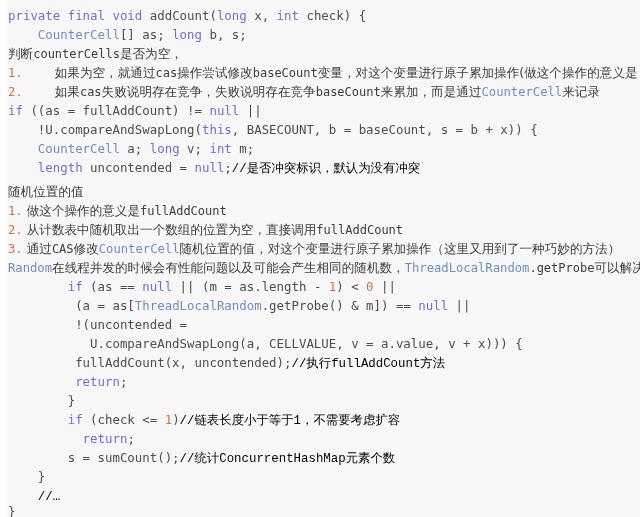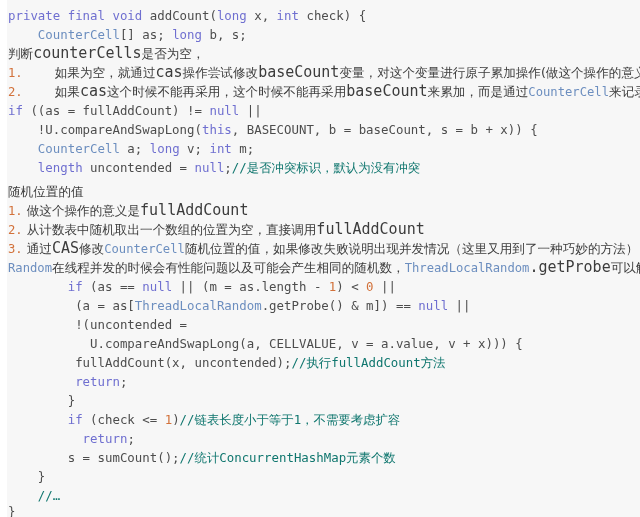--- a/index.html
+++ b/index.html
@@ -43,32 +43,32 @@
     white-space: pre;
     font-size: 12.4px;
     font-family: "DejaVu Sans Mono", "Liberation Mono", monospace;
     letter-spacing: 0px;
     color: #4a4a4a;
   }
   
   .kw   { color: #6f6fd0; }
   .typ  { color: #6c8ebf; }
   .num  { color: #d2713a; }
-  .cmt  { color: #0f766e; }
+  .cmt  { color: #000000; font-family: Liberation Mono, monospace; }
   .pln  { color: #4d4d4d; }
 
   
   .prose {
     font-family: "DejaVu Sans", "Liberation Sans", sans-serif;
     font-size: 12.6px;
     color: #3c3c3c;
   }
   .prose .mono {
     font-family: "DejaVu Sans Mono", "Liberation Mono", monospace;
-    font-size: 15px;
+    font-size: 12px;
   }
   .marker {
     color: #d2713a;
     font-family: "DejaVu Sans Mono", "Liberation Mono", monospace;
     font-size: 12.2px;
   }
   .ident-blue {
     color: #6c8ebf;
     font-family: "DejaVu Sans Mono", "Liberation Mono", monospace;
     font-size: 12.2px;
@@ -77,29 +77,29 @@
 </head>
 <body>
 
 <div id="page">
   <div class="gutter"></div>
   <div class="lines" id="lines">
       <div class="ln" style="top: 6px;"><span class="kw">private final void </span><span class="pln">addCount(</span><span class="kw">long</span><span class="pln"> x, </span><span class="kw">int</span><span class="pln"> check) {</span></div>
       <div class="ln" style="top: 25px;"><span class="pln">    </span><span class="typ">CounterCell</span><span class="pln">[] as; </span><span class="kw">long</span><span class="pln"> b, s;</span></div>
       <div class="ln prose" style="top: 44px;"><span class="prose">判断</span><span class="mono">counterCells</span><span class="prose">是否为空，</span></div>
       <div class="ln prose" style="top: 63px;"><span class="marker">1.</span><span style="white-space: pre;">        </span><span class="prose">如果为空，就通过</span><span class="mono">cas</span><span class="prose">操作尝试修改</span><span class="mono">baseCount</span><span class="prose">变量，对这个变量进行原子累加操作(做这个操作的意义是</span></div>
-      <div class="ln prose" style="top: 82px;"><span class="marker">2.</span><span style="white-space: pre;">        </span><span class="prose">如果</span><span class="mono">cas</span><span class="prose">这个时候不能再采用，这个时候不能再采用</span><span class="mono">baseCount</span><span class="prose">来累加，而是通过</span><span class="ident-blue">CounterCell</span><span class="prose">来记录</span></div>
+      <div class="ln prose" style="top: 82px;"><span class="marker">2.</span><span style="white-space: pre;">        </span><span class="prose">如果</span><span class="mono">cas</span><span class="prose">失败说明存在竞争，失败说明存在竞争</span><span class="mono">baseCount</span><span class="prose">来累加，而是通过</span><span class="ident-blue">CounterCell</span><span class="prose">来记录</span></div>
       <div class="ln" style="top: 101px;"><span class="kw">if</span><span class="pln"> ((as = fullAddCount) != </span><span class="kw">null</span><span class="pln"> ||</span></div>
       <div class="ln" style="top: 120px;"><span class="pln">    !U.compareAndSwapLong(</span><span class="kw">this</span><span class="pln">, BASECOUNT, b = baseCount, s = b + x)) {</span></div>
       <div class="ln" style="top: 139px;"><span class="pln">    </span><span class="typ">CounterCell</span><span class="pln"> a; </span><span class="kw">long</span><span class="pln"> v; </span><span class="kw">int</span><span class="pln"> m;</span></div>
       <div class="ln" style="top: 158px;"><span class="pln">    </span><span class="kw">length</span><span class="pln"> uncontended = </span><span class="kw">null</span><span class="pln">;</span><span class="cmt">//是否冲突标识，默认为没有冲突</span></div>
       <div class="ln prose" style="top: 182px;"><span class="prose">随机位置的值</span></div>
       <div class="ln prose" style="top: 201px;"><span class="marker">1.</span><span style="white-space: pre;"> </span><span class="prose">做这个操作的意义是</span><span class="mono">fullAddCount</span></div>
       <div class="ln prose" style="top: 220px;"><span class="marker">2.</span><span style="white-space: pre;"> </span><span class="prose">从计数表中随机取出一个数组的位置为空，直接调用</span><span class="mono">fullAddCount</span></div>
-      <div class="ln prose" style="top: 239px;"><span class="marker">3.</span><span style="white-space: pre;"> </span><span class="prose">通过</span><span class="mono">CAS</span><span class="prose">修改</span><span class="ident-blue">CounterCell</span><span class="prose">随机位置的值，如果修改失败说明出现并发情况（这里又用到了一种巧妙的方法）</span></div>
+      <div class="ln prose" style="top: 239px;"><span class="marker">3.</span><span style="white-space: pre;"> </span><span class="prose">通过</span><span class="mono">CAS</span><span class="prose">修改</span><span class="ident-blue">CounterCell</span><span class="prose">随机位置的值，对这个变量进行原子累加操作（这里又用到了一种巧妙的方法）</span></div>
       <div class="ln prose" style="top: 258px;"><span class="ident-blue">Random</span><span class="prose">在线程并发的时候会有性能问题以及可能会产生相同的随机数，</span><span class="ident-blue">ThreadLocalRandom</span><span class="mono">.getProbe</span><span class="prose">可以解决</span></div>
       <div class="ln" style="top: 277px;"><span class="pln">        </span><span class="kw">if</span><span class="pln"> (as == </span><span class="kw">null</span><span class="pln"> || (m = as.length - </span><span class="num">1</span><span class="pln">) &lt; </span><span class="num">0</span><span class="pln"> ||</span></div>
       <div class="ln" style="top: 296px;"><span class="pln">         (a = as[</span><span class="typ">ThreadLocalRandom</span><span class="pln">.getProbe() &amp; m]) == </span><span class="kw">null</span><span class="pln"> ||</span></div>
       <div class="ln" style="top: 315px;"><span class="pln">         !(uncontended =</span></div>
       <div class="ln" style="top: 334px;"><span class="pln">           U.compareAndSwapLong(a, CELLVALUE, v = a.value, v + x))) {</span></div>
       <div class="ln" style="top: 353px;"><span class="pln">         fullAddCount(x, uncontended);</span><span class="cmt">//执行fullAddCount方法</span></div>
       <div class="ln" style="top: 372px;"><span class="pln">         </span><span class="kw">return</span><span class="pln">;</span></div>
       <div class="ln" style="top: 391px;"><span class="pln">        }</span></div>
       <div class="ln" style="top: 410px;"><span class="pln">        </span><span class="kw">if</span><span class="pln"> (check &lt;= </span><span class="num">1</span><span class="pln">)</span><span class="cmt">//链表长度小于等于1，不需要考虑扩容</span></div>
       <div class="ln" style="top: 429px;"><span class="pln">          </span><span class="kw">return</span><span class="pln">;</span></div>

